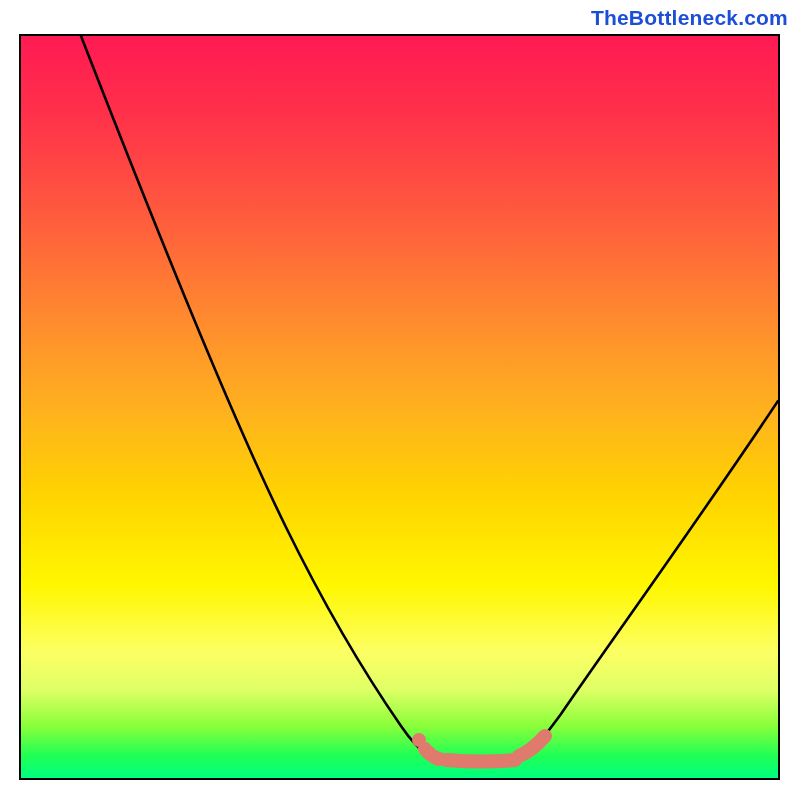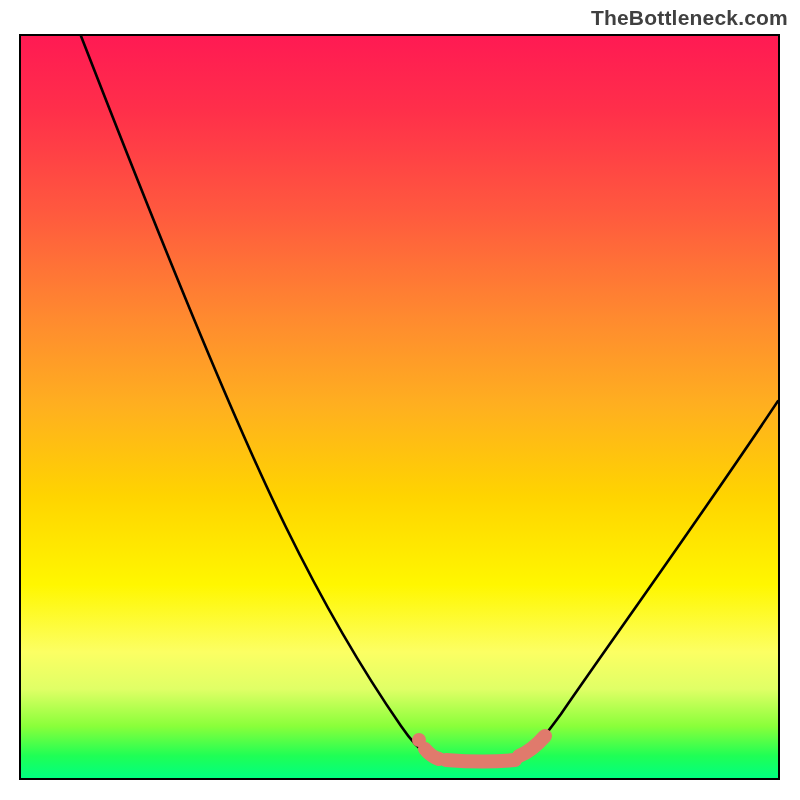--- a/index.html
+++ b/index.html
@@ -16,21 +16,21 @@
     width: 800px;
     height: 800px;
     box-sizing: border-box;
   }
   .watermark {
     position: absolute;
     top: 6px;
     right: 12px;
     font-size: 21px;
     font-weight: 600;
-    color: #404040;
+    color: #1d4ed8;
     letter-spacing: 0.2px;
     font-family: Arial, Helvetica, sans-serif;
     margin-left: 24px;
   }
   .plot-box {
     position: absolute;
     left: 19px;
     top: 34px;
     width: 761px;
     height: 746px;

